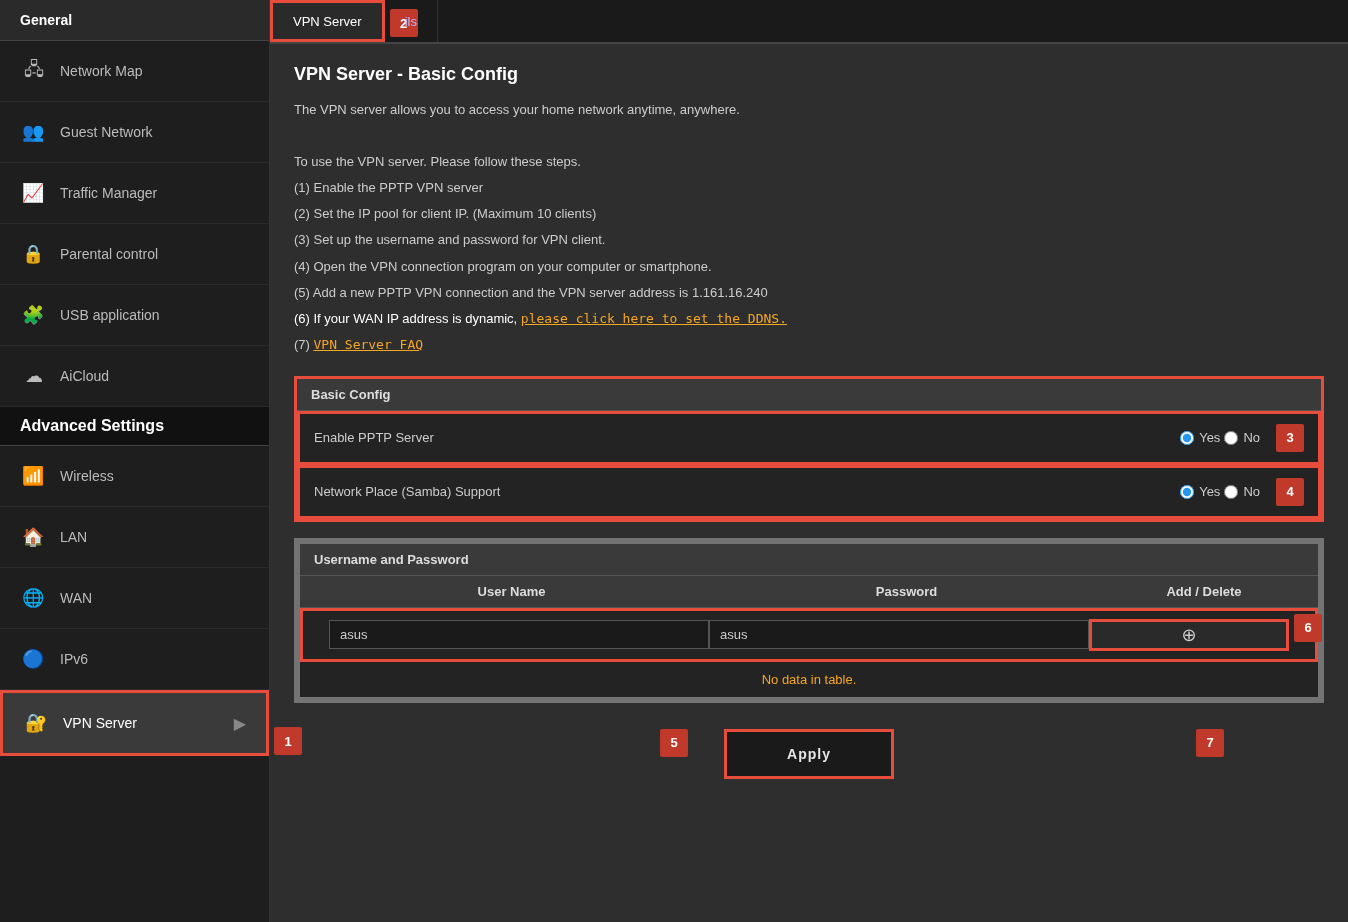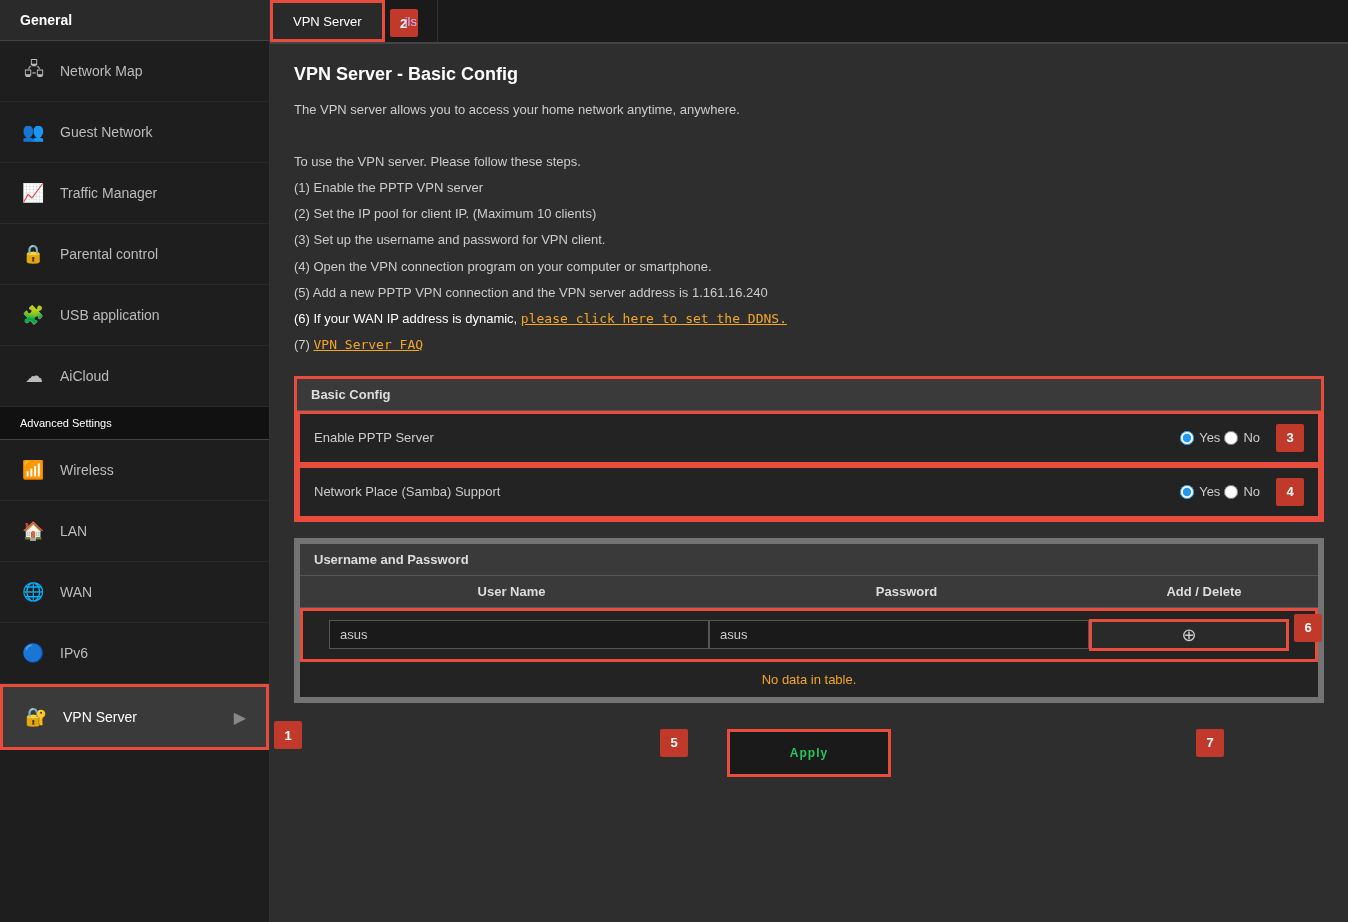--- a/index.html
+++ b/index.html
@@ -64,22 +64,22 @@
       display: flex;
       align-items: center;
       justify-content: center;
       font-size: 18px;
       flex-shrink: 0;
     }
 
     .sidebar-divider {
       background: #111;
       color: #fff;
-      font-size: 11px;
-      font-weight: normal;
+      font-size: 16px;
+      font-weight: bold;
       padding: 10px 20px;
       border-bottom: 1px solid #444;
     }
 
     
     .badge {
       display: inline-flex;
       align-items: center;
       justify-content: center;
       background: #c0392b;
@@ -259,24 +259,24 @@
     }
 
     
     .apply-btn-row {
       display: flex;
       justify-content: center;
       padding: 10px 0 20px 0;
     }
     .apply-btn {
       background: #1a1a1a;
-      color: #22c55e;
+      color: #e5e5e5;
       border: 2px solid #555;
       padding: 14px 60px;
-      font-size: 12px;
+      font-size: 14px;
       font-weight: bold;
       cursor: pointer;
       letter-spacing: 1px;
     }
 
     
     .ann-border-red { border: 3px solid #e74c3c !important; }
 
     
     .sidebar-arrow {

